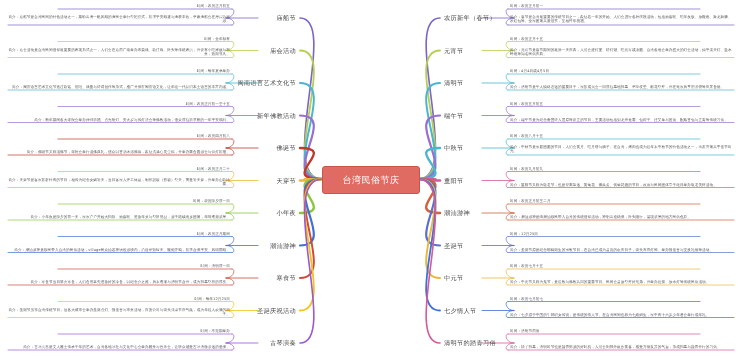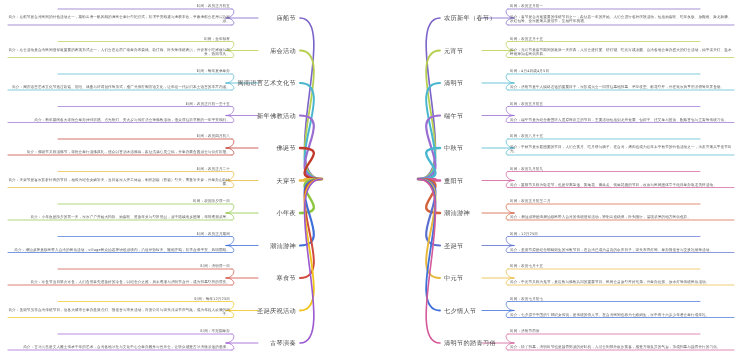--- a/index.html
+++ b/index.html
@@ -170,20 +170,23 @@
       <path d="M 508 301.5 L 700 301.5" fill="none" stroke="#3f6fd8" stroke-width="0.7" stroke-linecap="round"></path>
       <path d="M 508 317.5 L 734 317.5" fill="none" stroke="#3f6fd8" stroke-width="0.7" stroke-linecap="round"></path>
       <path d="M 418 179 C 464 179, 400 343, 440 343" fill="none" stroke="#d45a9a" stroke-width="1.6" stroke-linecap="round"></path>
       <path d="M 482 343 L 514 343" fill="none" stroke="#d45a9a" stroke-width="0.8" stroke-linecap="round"></path>
       <path d="M 514 343 C 506 343, 504 334, 508 334" fill="none" stroke="#d45a9a" stroke-width="0.7" stroke-linecap="round"></path>
       <path d="M 514 343 C 506 343, 504 350, 508 350" fill="none" stroke="#d45a9a" stroke-width="0.7" stroke-linecap="round"></path>
       <path d="M 508 334 L 700 334" fill="none" stroke="#d45a9a" stroke-width="0.7" stroke-linecap="round"></path>
       <path d="M 508 350 L 734 350" fill="none" stroke="#d45a9a" stroke-width="0.7" stroke-linecap="round"></path>
     </svg>
 
+  <div class="node root">
+    <span>台湾民俗节庆</span>
+  </div>
 
   <div id="left-layer">
       <div class="node topic left" style="top: 18px; right: 444px;"><span>庙船节</span></div>
       <div class="node leaf left wrapped" style="top: 8px; right: 510px; left: 58px; text-align: right;"><span>时间：农历正月初五</span></div>
       <div class="node leaf left wrapped" style="top: 24px; right: 510px; left: 8px; text-align: right;"><span>简介：庙船节是台湾民间的特色活动之一，期盼出海一帆风顺的渔民会举行祭祀仪式，祈求平安顺遂与渔获丰收，整条渔船会在海岸边巡游。</span></div>
       <div class="node topic left" style="top: 50.5px; right: 444px;"><span>庙会活动</span></div>
       <div class="node leaf left wrapped" style="top: 40.5px; right: 510px; left: 58px; text-align: right;"><span>时间：全年都有</span></div>
       <div class="node leaf left wrapped" style="top: 56.5px; right: 510px; left: 8px; text-align: right;"><span>简介：庙会活动是台湾民间信仰最重要的表现形式之一，人们会在庙前广场举办布袋戏、歌仔戏、阵头等传统表演，并设有小吃摊贩与市集，热闹非凡。</span></div>
       <div class="node topic left" style="top: 83px; right: 444px;"><span>闽南语言艺术文化节</span></div>
       <div class="node leaf left wrapped" style="top: 73px; right: 510px; left: 58px; text-align: right;"><span>时间：每年夏季举办</span></div>

